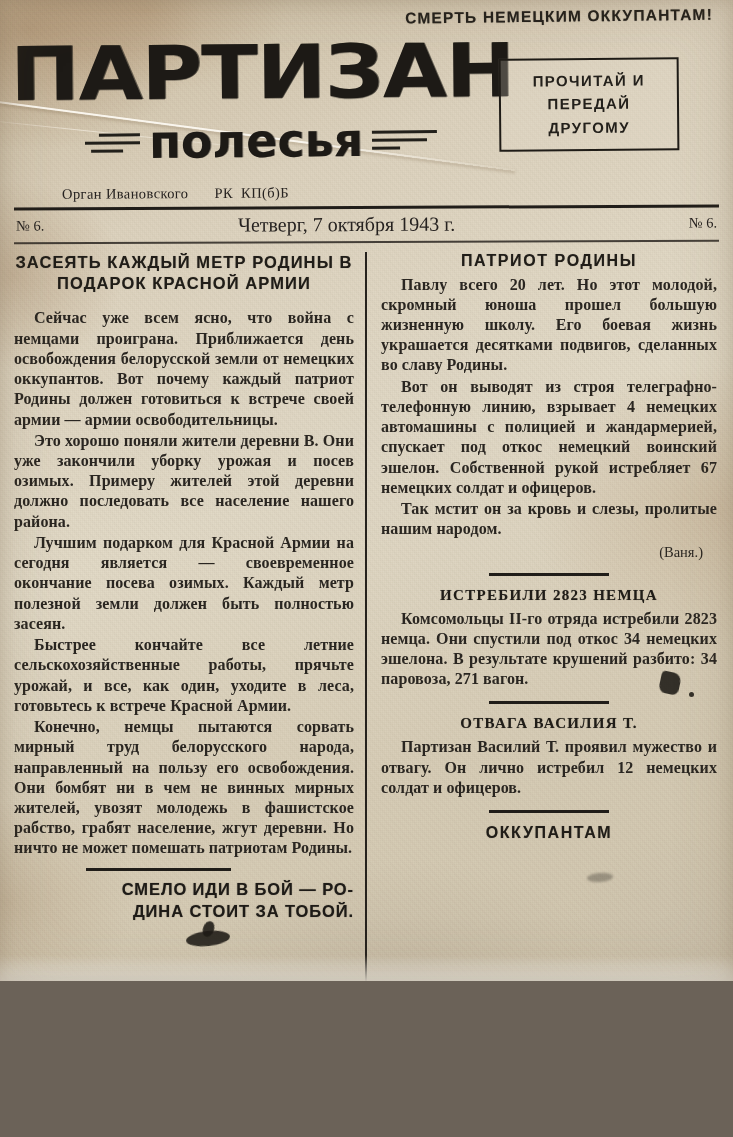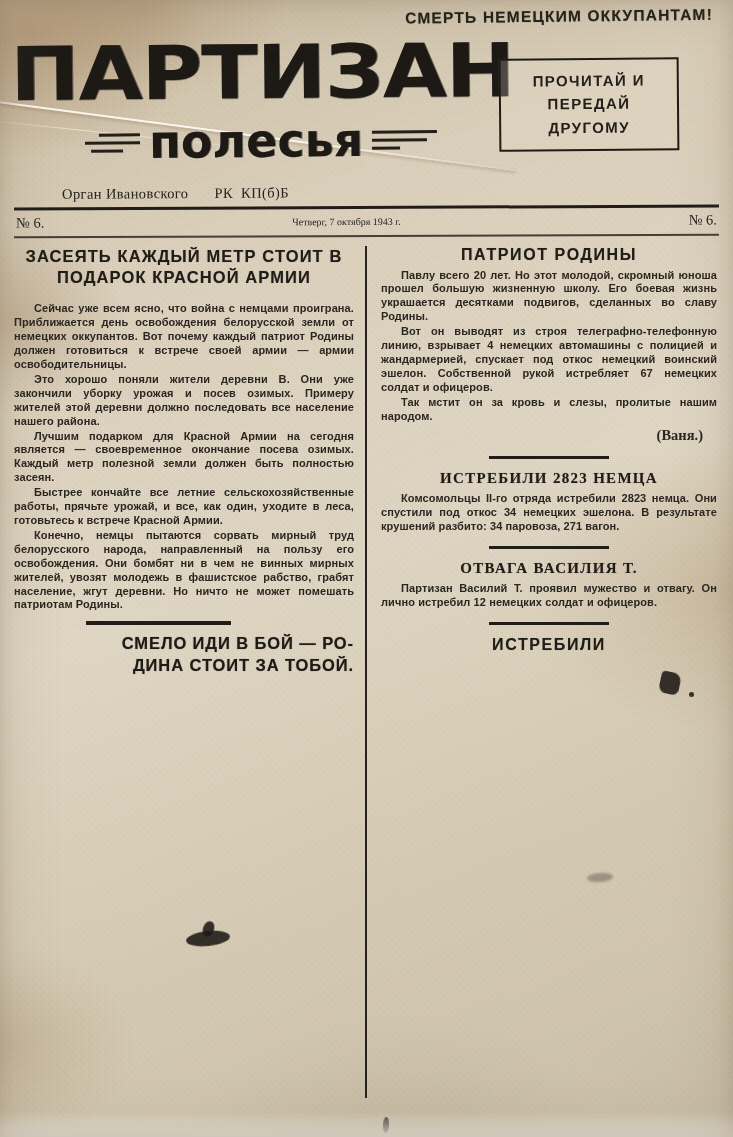--- a/index.html
+++ b/index.html
@@ -9,21 +9,21 @@
     background: #6b6258;
   }
   body {
     font-family: "Liberation Serif", "DejaVu Serif", serif;
   }
 
   
   .page {
     position: relative;
     width: 733px;
-    height: 1137px;
+    height: 981px;
     overflow: hidden;
     background-color: #d9cfbb;
     background-image:
       
       radial-gradient(ellipse 240px 170px at 4% 3%,   rgba(150,112,74,.40), rgba(150,112,74,0) 72%),
       radial-gradient(ellipse 200px 120px at 20% 1%,  rgba(160,120,80,.28), rgba(160,120,80,0) 70%),
       radial-gradient(ellipse 150px 130px at 2% 28%,  rgba(150,115,78,.30), rgba(150,115,78,0) 72%),
       radial-gradient(ellipse 260px 200px at 98% 52%, rgba(168,134,96,.26), rgba(168,134,96,0) 72%),
       radial-gradient(ellipse 300px 160px at 55% 99%, rgba(190,178,158,.45), rgba(190,178,158,0) 70%),
       radial-gradient(ellipse 200px 160px at 95% 96%, rgba(200,190,172,.40), rgba(200,190,172,0) 70%),
@@ -188,21 +188,21 @@
     display: flex;
     align-items: center;
     justify-content: space-between;
     font-family: "Liberation Serif", "DejaVu Serif", serif;
     font-size: 14px;
     padding: 4px 2px 5px;
     color: #262220;
     transform: rotate(-0.25deg);
   }
   .dateline .issue { font-size: 14.5px; }
-  .dateline .date { font-size: 10px; margin-left: -40px; }
+  .dateline .date { font-size: 20px; margin-left: -40px; }
 
   
   .columns {
     display: flex;
     margin-top: 9px;
     height: 852px;
   }
   .col {
     box-sizing: border-box;
   }
@@ -228,42 +228,42 @@
     font-size: 16px;
     letter-spacing: 1.6px;
     color: #201d18;
     margin: 0 0 5px;
     white-space: nowrap;
     text-shadow: 0 0 .8px rgba(32,29,24,.4);
   }
   .h-art.sm { font-size: 15px; letter-spacing: 1.3px; font-family: Liberation Serif, serif; }
 
   .bodytext {
-    font-family: Liberation Sans, sans-serif;
-    font-size: 11px;
+    font-family: Liberation Serif, serif;
+    font-size: 16px;
     line-height: 1.265;
     text-align: justify;
     text-justify: inter-word;
     color: #2a2621;
     margin: 0 0 1px;
     letter-spacing: .1px;
     -webkit-hyphens: auto;
     hyphens: auto;
   }
   .bodytext.ind { text-indent: 20px; }
   .col-left .bodytext { font-weight: 600; }
   .col-right .bodytext { font-weight: 600; }
 
   .spacer-sm { height: 8px; }
 
   .sig {
     text-align: right;
     font-family: "Liberation Serif", "DejaVu Serif", serif;
     font-size: 14.5px;
-    font-weight: 700;
+    font-weight: 400;
     margin-top: 4px;
     padding-right: 14px;
     color: #2a2621;
   }
 
   
   .sep {
     width: 120px;
     height: 3px;
     background: #201d19;
@@ -363,21 +363,21 @@
       <span class="issue">№ 6.</span>
       <span class="date">Четверг, 7 октября 1943 г.</span>
       <span class="issue">№ 6.</span>
     </div>
 
     <div class="rule-thin"></div>
 
     <div class="columns">
 
       <div class="col col-left">
-        <div class="h-lead">ЗАСЕЯТЬ КАЖДЫЙ МЕТР СТОИТ В ПОДАРОК КРАСНОЙ АРМИИ</div>
+        <div class="h-lead">ЗАСЕЯТЬ КАЖДЫЙ МЕТР РОДИНЫ В ПОДАРОК КРАСНОЙ АРМИИ</div>
         <div class="spacer-sm"></div>
         <p class="bodytext ind">Сейчас уже всем ясно, что война с немцами проиграна. Приближается день освобождения белорусской земли от немецких оккупантов. Вот почему каждый патриот Родины должен готовиться к встрече своей армии — армии освободительницы.</p>
         <p class="bodytext ind">Это хорошо поняли жители деревни В. Они уже закончили уборку урожая и посев озимых. Примеру жителей этой деревни должно последовать все население нашего района.</p>
         <p class="bodytext ind">Лучшим подарком для Красной Армии на сегодня является — своевременное окончание посева озимых. Каждый метр полезной земли должен быть полностью засеян.</p>
         <p class="bodytext ind">Быстрее кончайте все летние сельскохозяйственные работы, прячьте урожай, и все, как один, уходите в леса, готовьтесь к встрече Красной Армии.</p>
         <p class="bodytext ind">Конечно, немцы пытаются сорвать мирный труд белорусского народа, направленный на пользу его освобождения. Они бомбят ни в чем не винных мирных жителей, увозят молодежь в фашистское рабство, грабят население, жгут деревни. Но ничто не может помешать патриотам Родины.</p>
 
         <div class="sep left-sep"></div>
 
         <div class="h-bottom">
@@ -399,21 +399,21 @@
         <div class="h-art sm">ИСТРЕБИЛИ 2823 НЕМЦА</div>
         <p class="bodytext ind">Комсомольцы II-го отряда истребили 2823 немца. Они спустили под откос 34 немецких эшелона. В результате крушений разбито: 34 паровоза, 271 вагон.</p>
 
         <div class="sep"></div>
 
         <div class="h-art sm">ОТВАГА ВАСИЛИЯ Т.</div>
         <p class="bodytext ind">Партизан Василий Т. проявил мужество и отвагу. Он лично истребил 12 немецких солдат и офицеров.</p>
 
         <div class="sep"></div>
 
-        <div class="h-art">ИСТРЕБИЛИ</div>
+        <div class="h-art">ОККУПАНТАМ</div>
         <div class="spacer-sm"></div>
       </div>
 
     </div>
   </div>
 
   <span class="smudge s1"></span>
   <span class="smudge s2"></span>
   <span class="smudge s3"></span>
   <span class="smudge s4"></span>

